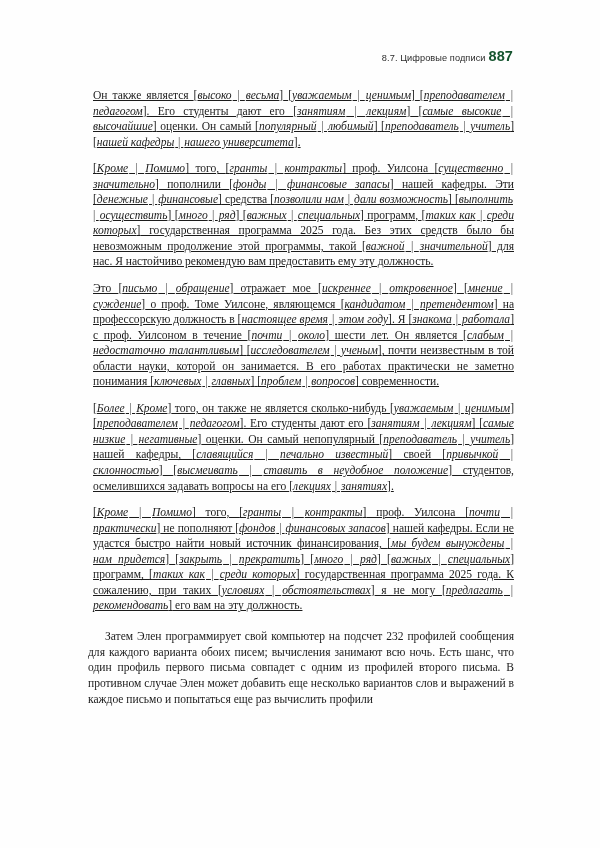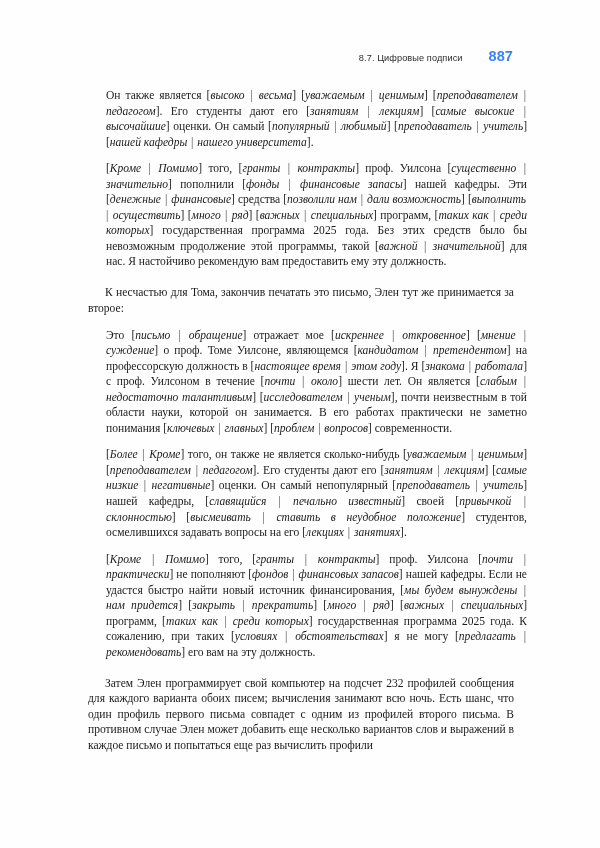--- a/index.html
+++ b/index.html
@@ -24,33 +24,33 @@
   
   .running-head {
     position: absolute;
     top: 48px;
     left: 88px;
     right: 87px;
     height: 20px;
     display: flex;
     align-items: baseline;
     justify-content: flex-end;
-    gap: 26px;
+    gap: 3px;
   }
   .rh-title {
     font-family: "Liberation Sans", "DejaVu Sans", sans-serif;
     font-size: 9.2px;
     letter-spacing: .01em;
     color: #2b2b2b;
   }
   .rh-folio {
     font-family: "Liberation Sans", "DejaVu Sans", sans-serif;
     font-size: 14.5px;
     font-weight: 700;
-    color: #3b82f6;
+    color: #14532d;
     letter-spacing: .005em;
   }
 
   
   .column {
     position: absolute;
     top: 88px;
     left: 88px;
     width: 426px;
   }
@@ -66,22 +66,23 @@
   }
 
   
   .narrative {
     text-indent: 17px;
   }
   .narrative.gap-before { margin-top: 15.4px; }
 
   
   .letter {
-    margin-left: 18px;
+    margin-left: 5px;
     width: 421px;
+    text-decoration: underline;
   }
   .letter + .letter { margin-top: 7.5px; }
   .letter.gap-before { margin-top: 11px; }
   .salutation { margin-left: 5px; width: 421px; }
 
   
   .alt {
     font-style: italic;
   }
   .brk {
@@ -103,21 +104,20 @@
     <span class="rh-title">8.7. Цифровые подписи</span>
     <span class="rh-folio">887</span>
   </div>
 
   <div class="column">
 
     <p class="letter">Он также является <span class="alt"><span class="brk">[</span><span>высоко</span><span class="bar"> | </span><span>весьма</span><span class="brk">]</span></span> <span class="alt"><span class="brk">[</span><span>уважаемым</span><span class="bar"> | </span><span>ценимым</span><span class="brk">]</span></span> <span class="alt"><span class="brk">[</span><span>преподавателем</span><span class="bar"> | </span><span>педагогом</span><span class="brk">]</span></span>. Его студенты дают его <span class="alt"><span class="brk">[</span><span>занятиям</span><span class="bar"> | </span><span>лекциям</span><span class="brk">]</span></span> <span class="alt"><span class="brk">[</span><span>самые высокие</span><span class="bar"> | </span><span>высочайшие</span><span class="brk">]</span></span> оценки. Он самый <span class="alt"><span class="brk">[</span><span>популярный</span><span class="bar"> | </span><span>любимый</span><span class="brk">]</span></span> <span class="alt"><span class="brk">[</span><span>преподаватель</span><span class="bar"> | </span><span>учитель</span><span class="brk">]</span></span> <span class="alt"><span class="brk">[</span><span>нашей кафедры</span><span class="bar"> | </span><span>нашего университета</span><span class="brk">]</span></span>.</p>
 
     <p class="letter gap-before"><span class="alt"><span class="brk">[</span><span>Кроме</span><span class="bar"> | </span><span>Помимо</span><span class="brk">]</span></span> того, <span class="alt"><span class="brk">[</span><span>гранты</span><span class="bar"> | </span><span>контракты</span><span class="brk">]</span></span> проф. Уилсона <span class="alt"><span class="brk">[</span><span>существенно</span><span class="bar"> | </span><span>значительно</span><span class="brk">]</span></span> пополнили <span class="alt"><span class="brk">[</span><span>фонды</span><span class="bar"> | </span><span>финансовые запасы</span><span class="brk">]</span></span> нашей кафедры. Эти <span class="alt"><span class="brk">[</span><span>денежные</span><span class="bar"> | </span><span>финансовые</span><span class="brk">]</span></span> средства <span class="alt"><span class="brk">[</span><span>позволили нам</span><span class="bar"> | </span><span>дали возможность</span><span class="brk">]</span></span> <span class="alt"><span class="brk">[</span><span>выполнить</span><span class="bar"> | </span><span>осуществить</span><span class="brk">]</span></span> <span class="alt"><span class="brk">[</span><span>много</span><span class="bar"> | </span><span>ряд</span><span class="brk">]</span></span> <span class="alt"><span class="brk">[</span><span>важных</span><span class="bar"> | </span><span>специальных</span><span class="brk">]</span></span> программ, <span class="alt"><span class="brk">[</span><span>таких как</span><span class="bar"> | </span><span>среди которых</span><span class="brk">]</span></span> государственная программа 2025 года. Без этих средств было бы невозможным продолжение этой программы, такой <span class="alt"><span class="brk">[</span><span>важной</span><span class="bar"> | </span><span>значительной</span><span class="brk">]</span></span> для нас. Я настойчиво рекомендую вам предоставить ему эту должность.</p>
 
-    <p class="narrative gap-before">К несчастью для Тома, закончив печатать это письмо, Элен тут же принимается за второе:</p>
 
 
     <p class="letter gap-before">Это <span class="alt"><span class="brk">[</span><span>письмо</span><span class="bar"> | </span><span>обращение</span><span class="brk">]</span></span> отражает мое <span class="alt"><span class="brk">[</span><span>искреннее</span><span class="bar"> | </span><span>откровенное</span><span class="brk">]</span></span> <span class="alt"><span class="brk">[</span><span>мнение</span><span class="bar"> | </span><span>суждение</span><span class="brk">]</span></span> о проф. Томе Уилсоне, являющемся <span class="alt"><span class="brk">[</span><span>кандидатом</span><span class="bar"> | </span><span>претендентом</span><span class="brk">]</span></span> на профессорскую должность в <span class="alt"><span class="brk">[</span><span>настоящее время</span><span class="bar"> | </span><span>этом году</span><span class="brk">]</span></span>. Я <span class="alt"><span class="brk">[</span><span>знакома</span><span class="bar"> | </span><span>работала</span><span class="brk">]</span></span> с проф. Уилсоном в течение <span class="alt"><span class="brk">[</span><span>почти</span><span class="bar"> | </span><span>около</span><span class="brk">]</span></span> шести лет. Он является <span class="alt"><span class="brk">[</span><span>слабым</span><span class="bar"> | </span><span>недостаточно талантливым</span><span class="brk">]</span></span> <span class="alt"><span class="brk">[</span><span>исследователем</span><span class="bar"> | </span><span>ученым</span><span class="brk">]</span></span>, почти неизвестным в той области науки, которой он занимается. В его работах практически не заметно понимания <span class="alt"><span class="brk">[</span><span>ключевых</span><span class="bar"> | </span><span>главных</span><span class="brk">]</span></span> <span class="alt"><span class="brk">[</span><span>проблем</span><span class="bar"> | </span><span>вопросов</span><span class="brk">]</span></span> современности.</p>
 
     <p class="letter gap-before"><span class="alt"><span class="brk">[</span><span>Более</span><span class="bar"> | </span><span>Кроме</span><span class="brk">]</span></span> того, он также не является сколько-нибудь <span class="alt"><span class="brk">[</span><span>уважаемым</span><span class="bar"> | </span><span>ценимым</span><span class="brk">]</span></span> <span class="alt"><span class="brk">[</span><span>преподавателем</span><span class="bar"> | </span><span>педагогом</span><span class="brk">]</span></span>. Его студенты дают его <span class="alt"><span class="brk">[</span><span>занятиям</span><span class="bar"> | </span><span>лекциям</span><span class="brk">]</span></span> <span class="alt"><span class="brk">[</span><span>самые низкие</span><span class="bar"> | </span><span>негативные</span><span class="brk">]</span></span> оценки. Он самый непопулярный <span class="alt"><span class="brk">[</span><span>преподаватель</span><span class="bar"> | </span><span>учитель</span><span class="brk">]</span></span> нашей кафедры, <span class="alt"><span class="brk">[</span><span>славящийся</span><span class="bar"> | </span><span>печально известный</span><span class="brk">]</span></span> своей <span class="alt"><span class="brk">[</span><span>привычкой</span><span class="bar"> | </span><span>склонностью</span><span class="brk">]</span></span> <span class="alt"><span class="brk">[</span><span>высмеивать</span><span class="bar"> | </span><span>ставить в неудобное положение</span><span class="brk">]</span></span> студентов, осмелившихся задавать вопросы на его <span class="alt"><span class="brk">[</span><span>лекциях</span><span class="bar"> | </span><span>занятиях</span><span class="brk">]</span></span>.</p>
 
     <p class="letter gap-before"><span class="alt"><span class="brk">[</span><span>Кроме</span><span class="bar"> | </span><span>Помимо</span><span class="brk">]</span></span> того, <span class="alt"><span class="brk">[</span><span>гранты</span><span class="bar"> | </span><span>контракты</span><span class="brk">]</span></span> проф. Уилсона <span class="alt"><span class="brk">[</span><span>почти</span><span class="bar"> | </span><span>практически</span><span class="brk">]</span></span> не пополняют <span class="alt"><span class="brk">[</span><span>фондов</span><span class="bar"> | </span><span>финансовых запасов</span><span class="brk">]</span></span> нашей кафедры. Если не удастся быстро найти новый источник финансирования, <span class="alt"><span class="brk">[</span><span>мы будем вынуждены</span><span class="bar"> | </span><span>нам придется</span><span class="brk">]</span></span> <span class="alt"><span class="brk">[</span><span>закрыть</span><span class="bar"> | </span><span>прекратить</span><span class="brk">]</span></span> <span class="alt"><span class="brk">[</span><span>много</span><span class="bar"> | </span><span>ряд</span><span class="brk">]</span></span> <span class="alt"><span class="brk">[</span><span>важных</span><span class="bar"> | </span><span>специальных</span><span class="brk">]</span></span> программ, <span class="alt"><span class="brk">[</span><span>таких как</span><span class="bar"> | </span><span>среди которых</span><span class="brk">]</span></span> государственная программа 2025 года. К сожалению, при таких <span class="alt"><span class="brk">[</span><span>условиях</span><span class="bar"> | </span><span>обстоятельствах</span><span class="brk">]</span></span> я не могу <span class="alt"><span class="brk">[</span><span>предлагать</span><span class="bar"> | </span><span>рекомендовать</span><span class="brk">]</span></span> его вам на эту должность.</p>
 
     <p class="narrative gap-before">Затем Элен программирует свой компьютер на подсчет 232 профилей сообщения для каждого варианта обоих писем; вычисления занимают всю ночь. Есть шанс, что один профиль первого письма совпадет с одним из профилей второго письма. В противном случае Элен может добавить еще несколько вариантов слов и выражений в каждое письмо и попытаться еще раз вычислить профили</p>
 

